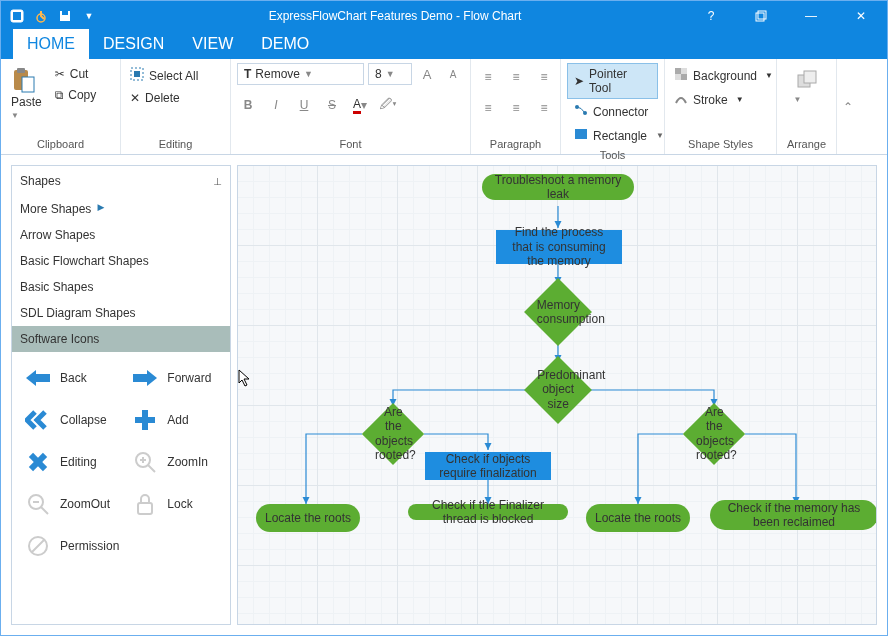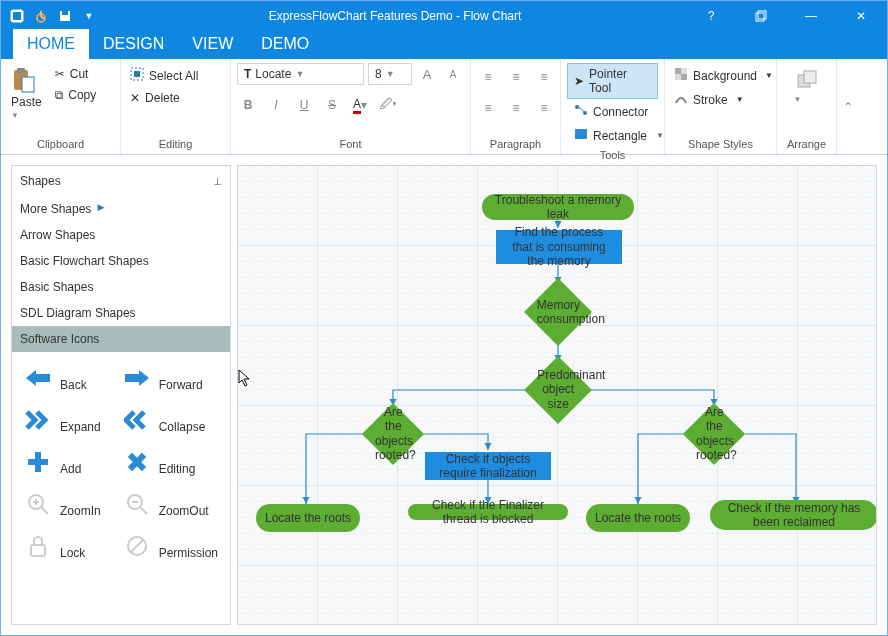--- a/index.html
+++ b/index.html
@@ -30,21 +30,21 @@
 .tools-stack{display:flex;flex-direction:column;gap:1px}
 .tool-item{display:flex;align-items:center;gap:5px;padding:3px 6px;cursor:pointer;border:1px solid transparent}
 .tool-item.sel{background:#cde6f7;border:1px solid #8ac0e8}
 .main{display:flex;height:calc(100% - 154px)}
 .side{width:220px;border:1px solid #c8d6e5;margin:10px 0 10px 10px;background:#fff;display:flex;flex-direction:column}
 .side-hdr{padding:8px 8px;display:flex;justify-content:space-between;align-items:center;color:#333}
 .pin{font-size:10px;color:#555}
 .side-item{padding:6px 8px;cursor:pointer;display:flex;align-items:flex-start;gap:6px}
 .side-item.sel{background:#a9bdba}
 .icon-grid{display:grid;grid-template-columns:1fr 1fr;gap:6px 4px;padding:8px}
-.ig-item{display:flex;align-items:flex-end;gap:8px;padding:4px;cursor:pointer}
+.ig-item{display:flex;align-items:center;gap:8px;padding:4px;cursor:pointer}
 .ig-ico{width:28px;height:28px;display:flex;align-items:center;justify-content:center}
 .canvas{flex:1;margin:10px 10px 10px 6px;border:1px solid #c8d6e5;position:relative;overflow:hidden;
  background-color:#f6f8fa;
  background-image:
   linear-gradient(#e0e6eb 1px,transparent 1px),
   linear-gradient(90deg,#e0e6eb 1px,transparent 1px),
   linear-gradient(#eef2f5 1px,transparent 1px),
   linear-gradient(90deg,#eef2f5 1px,transparent 1px);
  background-size:80px 80px,80px 80px,16px 16px,16px 16px;
  background-position:-1px -1px}
@@ -148,21 +148,21 @@
    </div>
   </div>
   <div class="rgroup-label">Editing</div>
  </div>
 
  <div class="rgroup" style="width:240px">
   <div class="rgroup-body" style="flex-direction:column;align-items:stretch">
    <div class="font-row">
     <div class="combo" style="flex:1">
             <span style="font-weight:bold;margin-right:4px">T</span>
-            <span>Locate</span>
+            <span>Remove</span>
             <span class="dd">▼</span>
           </div>
     <div class="combo" style="width:44px">
             <span>8</span>
             <span class="dd">▼</span>
           </div>
     <div class="tbtn" style="font-size:13px">A</div>
     <div class="tbtn" style="font-size:10px">A</div>
    </div>
    <div class="toolrow">
@@ -285,29 +285,20 @@
           </div>
           <span>Back</span>
         </div>
    <div class="ig-item">
           <div class="ig-ico">
             <svg width="28" height="20">
               <path d="M16 2 L26 10 L16 18 L16 14 L2 14 L2 6 L16 6 Z" fill="#2a8ad4"></path>
             </svg>
           </div>
           <span>Forward</span>
-        </div>
-   <div class="ig-item">
-          <div class="ig-ico">
-            <svg width="26" height="20">
-              <path d="M2 2 L10 10 L2 18" stroke="#2a8ad4" stroke-width="5" fill="none"></path>
-              <path d="M12 2 L20 10 L12 18" stroke="#2a8ad4" stroke-width="5" fill="none"></path>
-            </svg>
-          </div>
-          <span>Expand</span>
         </div>
    <div class="ig-item">
           <div class="ig-ico">
             <svg width="26" height="20">
               <path d="M20 2 L12 10 L20 18" stroke="#2a8ad4" stroke-width="5" fill="none"></path>
               <path d="M10 2 L2 10 L10 18" stroke="#2a8ad4" stroke-width="5" fill="none"></path>
             </svg>
           </div>
           <span>Collapse</span>
         </div>
@@ -387,21 +378,21 @@
     <path d="M292 224 L155 224 L155 240"></path>
     <path d="M348 224 L476 224 L476 240"></path>
     <path d="M124 268 L68 268 L68 338"></path>
     <path d="M186 268 L250 268 L250 284"></path>
     <line x1="250" y1="314" x2="250" y2="338"></line>
     <path d="M445 268 L400 268 L400 338"></path>
     <path d="M507 268 L558 268 L558 338"></path>
    </g>
   </svg>
 
-  <div class="node rnd" style="left:244px;top:28px;width:152px;height:26px">
+  <div class="node rnd" style="left:244px;top:8px;width:152px;height:26px">
         <span>Troubleshoot a memory leak</span>
       </div>
   <div class="node rect" style="left:258px;top:64px;width:126px;height:34px">
         <span>Find the process that is consuming the memory</span>
       </div>
   <div class="node diamond" style="left:296px;top:122px;width:48px;height:48px">
         <span>Memory consumption</span>
       </div>
   <div class="node diamond" style="left:296px;top:200px;width:48px;height:48px">
         <span>Predominant object size</span>

